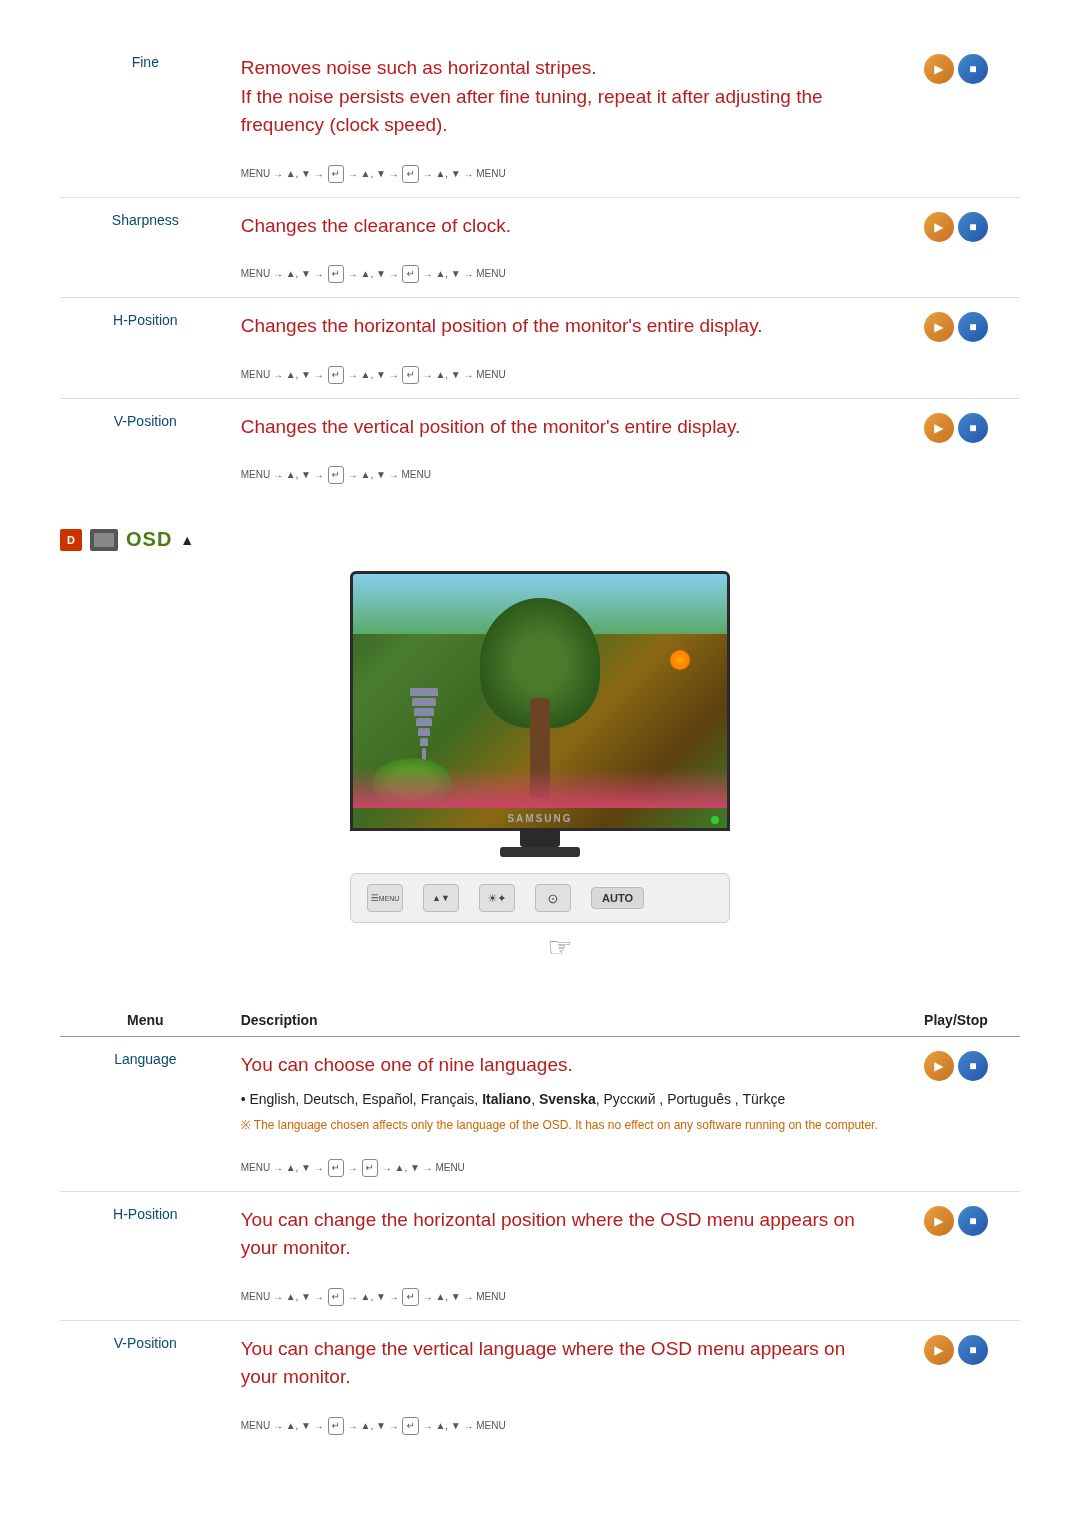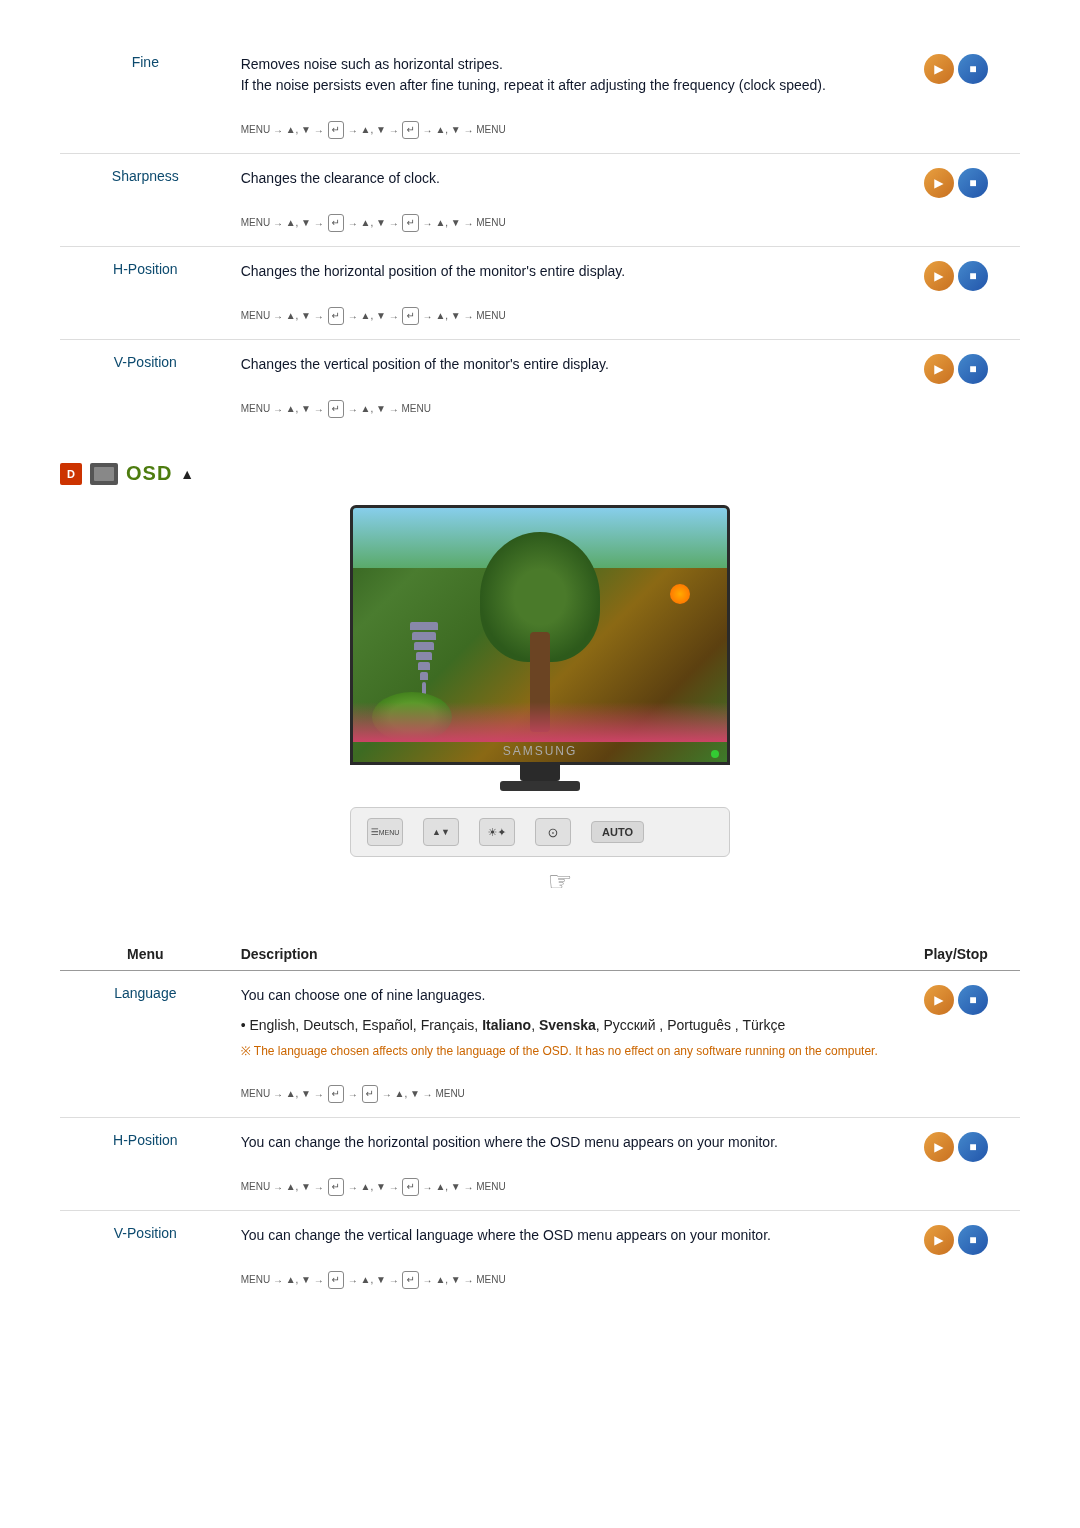--- a/index.html
+++ b/index.html
@@ -38,22 +38,22 @@
       width: 120px;
       text-align: center;
       padding-top: 18px;
     }
 
     .row-divider {
       border-top: 1px solid #ddd;
     }
 
     .desc-title {
-      font-size: 14px;
-      color: #0f172a;
+      font-size: 19px;
+      color: #b91c1c;
       margin-bottom: 8px;
       line-height: 1.5;
     }
     .menu-path {
       font-size: 10px;
       color: #555;
       margin-top: 25px;
       line-height: 1.6;
     }
     .menu-path .key-box {
@@ -231,23 +231,24 @@
       height: 10px;
       background: #333;
       border-radius: 3px;
       margin: 0 auto;
     }
     .monitor-brand {
       position: absolute;
       bottom: 4px;
       left: 50%;
       transform: translateX(-50%);
-      font-size: 12px;
+      font-size: 10px;
       color: #aaa;
       letter-spacing: 2px;
+      font-weight: bold;
     }
     .monitor-power {
       position: absolute;
       bottom: 4px;
       right: 8px;
       width: 8px;
       height: 8px;
       border-radius: 50%;
       background: #33cc33;
     }

